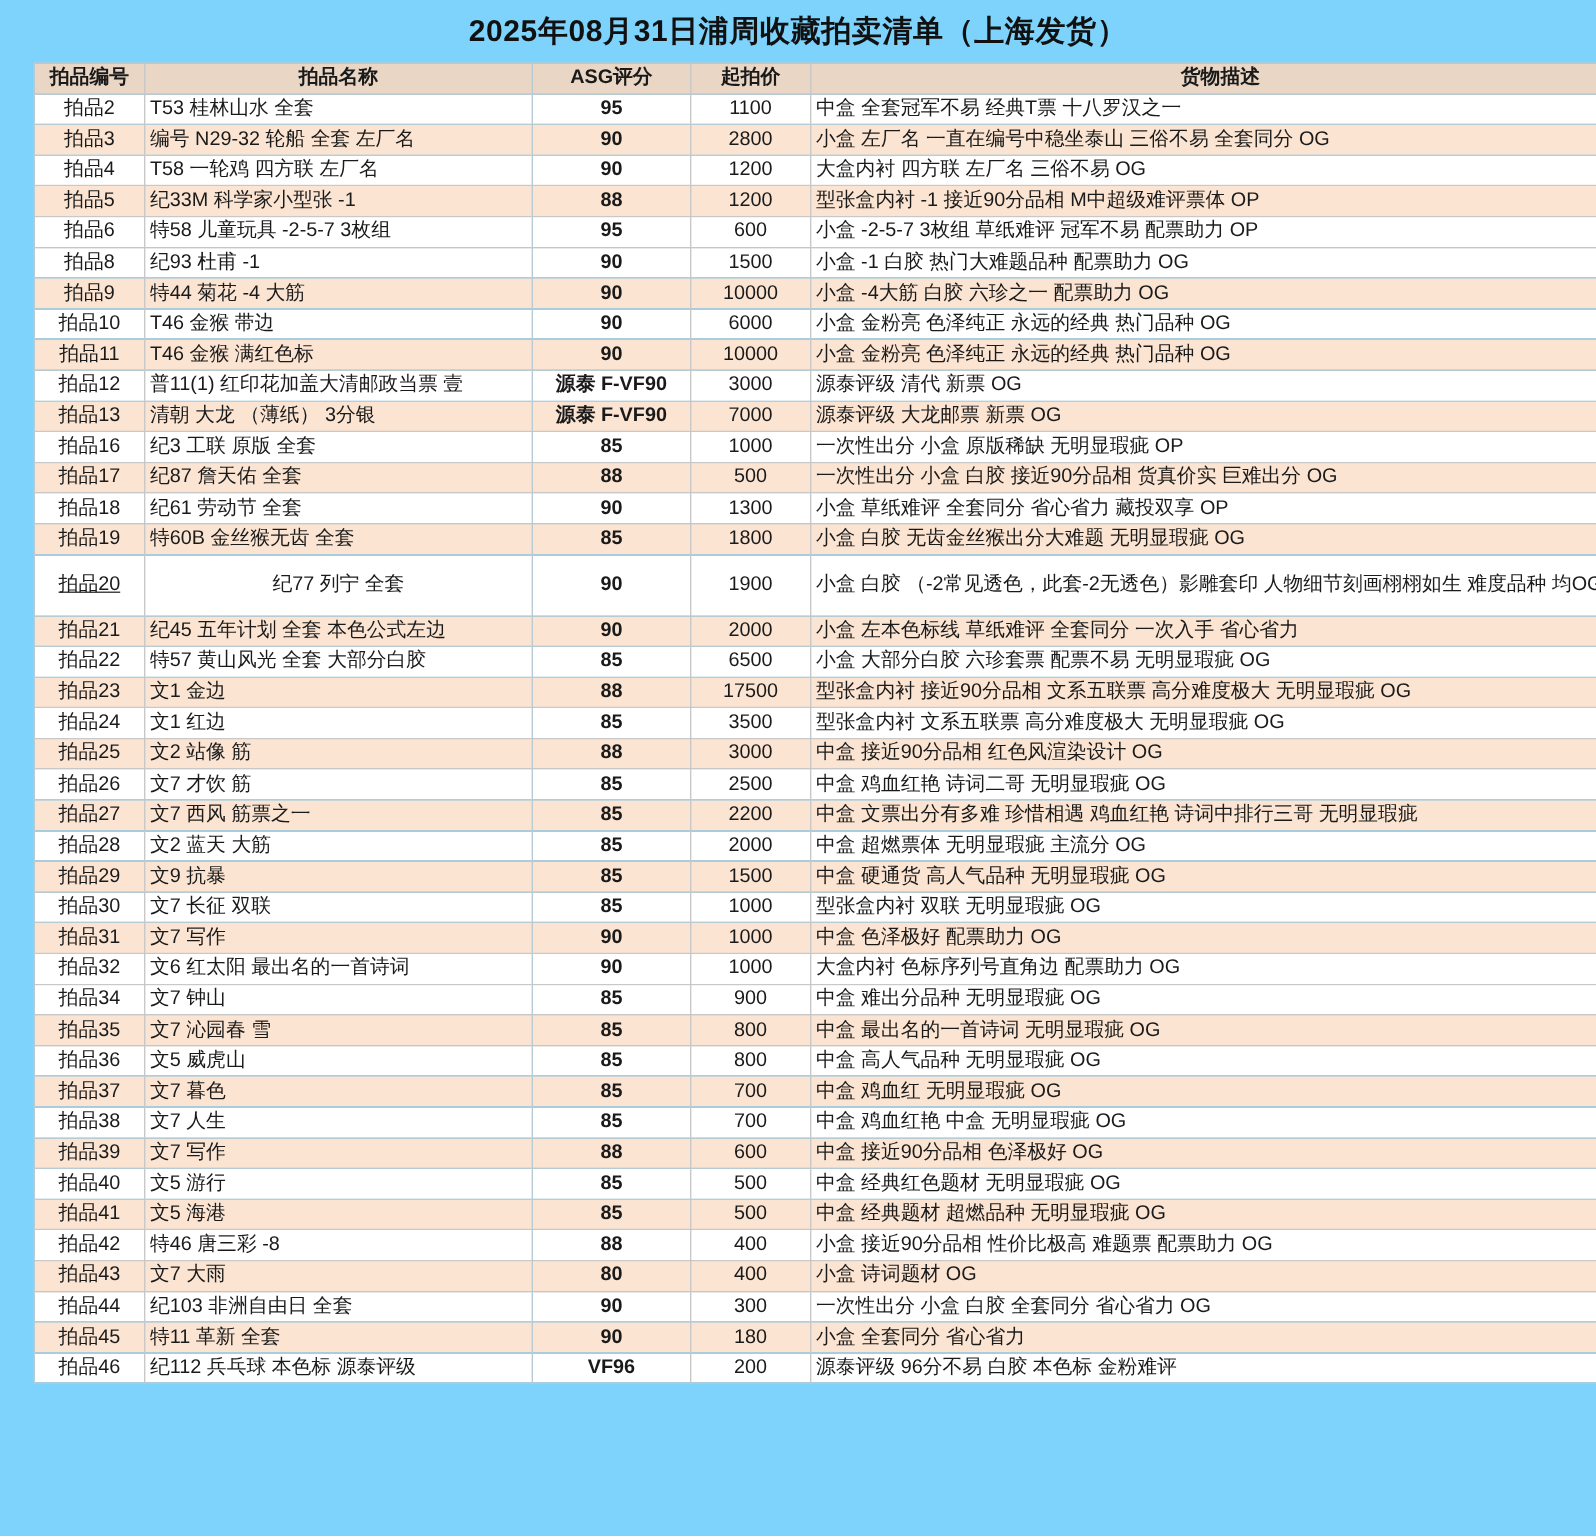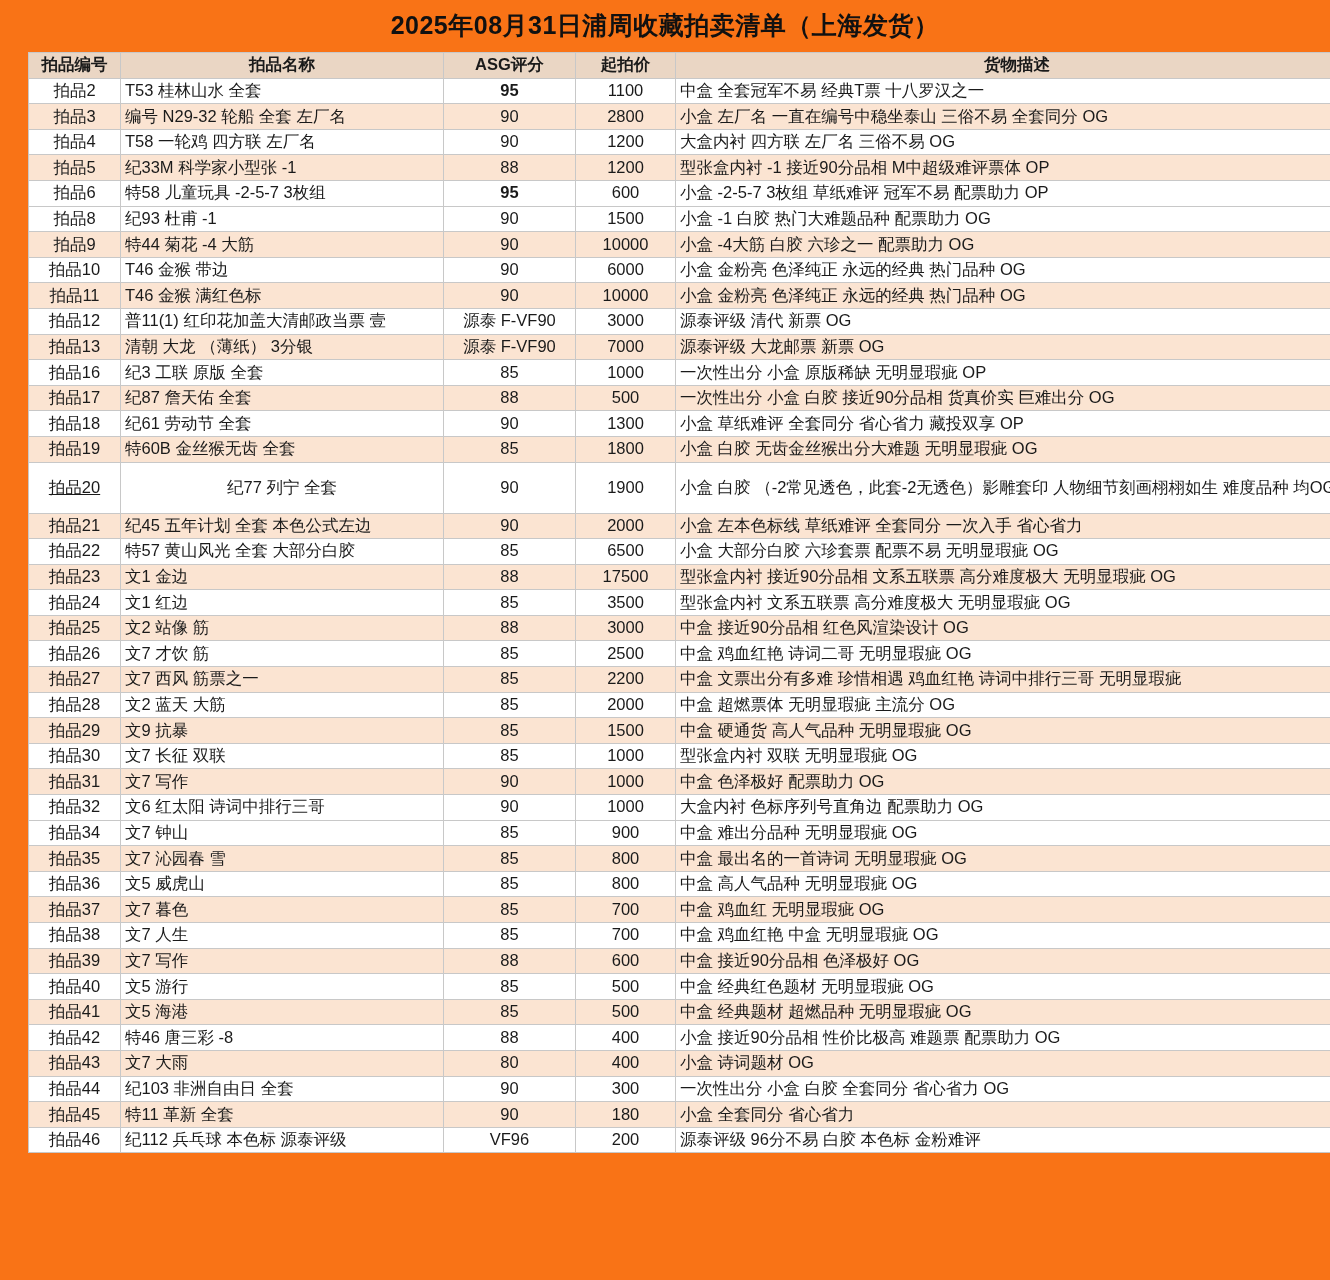--- a/index.html
+++ b/index.html
@@ -5,21 +5,21 @@
   * { box-sizing: border-box; }
   html, body {
     margin: 0;
     padding: 0;
     background: #ffffff;
     font-family: "Liberation Sans", sans-serif;
   }
   .page {
     width: 1330px;
     min-height: 1280px;
-    background: #f97316;
+    background: #7dd3fc;
     padding: 0;
   }
   .doc-title {
     text-align: center;
     font-size: 25px;
     font-weight: bold;
     color: #111111;
     padding: 9px 0 10px 0;
     letter-spacing: 0.5px;
   }
@@ -46,21 +46,21 @@
     font-size: 17px;
   }
   col.c-id    { width: 92px; }
   col.c-name  { width: 323px; }
   col.c-asg   { width: 132px; }
   col.c-price { width: 100px; }
   col.c-desc  { width: 683px; }
 
   td.c-id   { text-align: center; }
   td.c-name { text-align: left; padding-left: 8px; }
-  td.c-asg  { text-align: center; }
+  td.c-asg  { text-align: center; font-weight: bold; }
   td.c-price{ text-align: center; }
   td.c-desc { text-align: left; padding-left: 6px; white-space: normal; }
 
   tr.shade td { background: #fbe4d2; }
   tr.plain td { background: #ffffff; }
 
   td.hi { color: #e8262b; font-weight: bold; }
   td.wrapdesc { white-space: normal; line-height: 1.25; }
 </style>
 </head>
@@ -272,21 +272,21 @@
         </tr>
         <tr class="shade">
           <td class="c-id">拍品31</td>
           <td class="c-name">文7 写作</td>
           <td class="c-asg">90</td>
           <td class="c-price">1000</td>
           <td class="c-desc">中盒 色泽极好 配票助力 OG</td>
         </tr>
         <tr class="plain">
           <td class="c-id">拍品32</td>
-          <td class="c-name">文6 红太阳 诗词中排行三哥</td>
+          <td class="c-name">文6 红太阳 最出名的一首诗词</td>
           <td class="c-asg">90</td>
           <td class="c-price">1000</td>
           <td class="c-desc">大盒内衬 色标序列号直角边 配票助力 OG</td>
         </tr>
         <tr class="plain">
           <td class="c-id">拍品34</td>
           <td class="c-name">文7 钟山</td>
           <td class="c-asg">85</td>
           <td class="c-price">900</td>
           <td class="c-desc">中盒 难出分品种 无明显瑕疵 OG</td>

